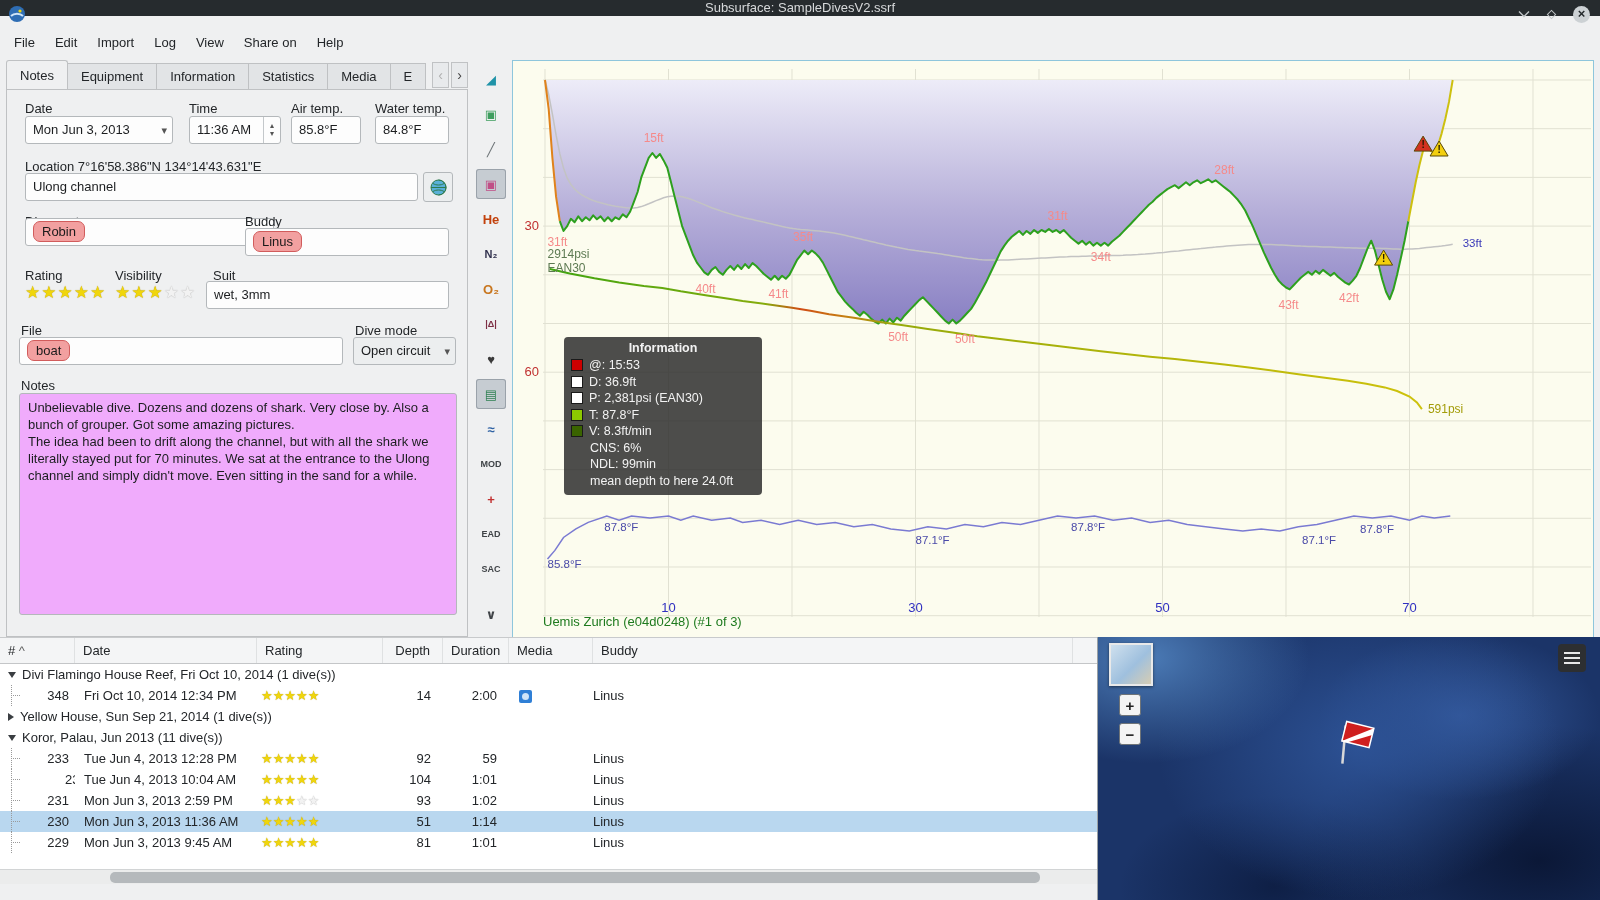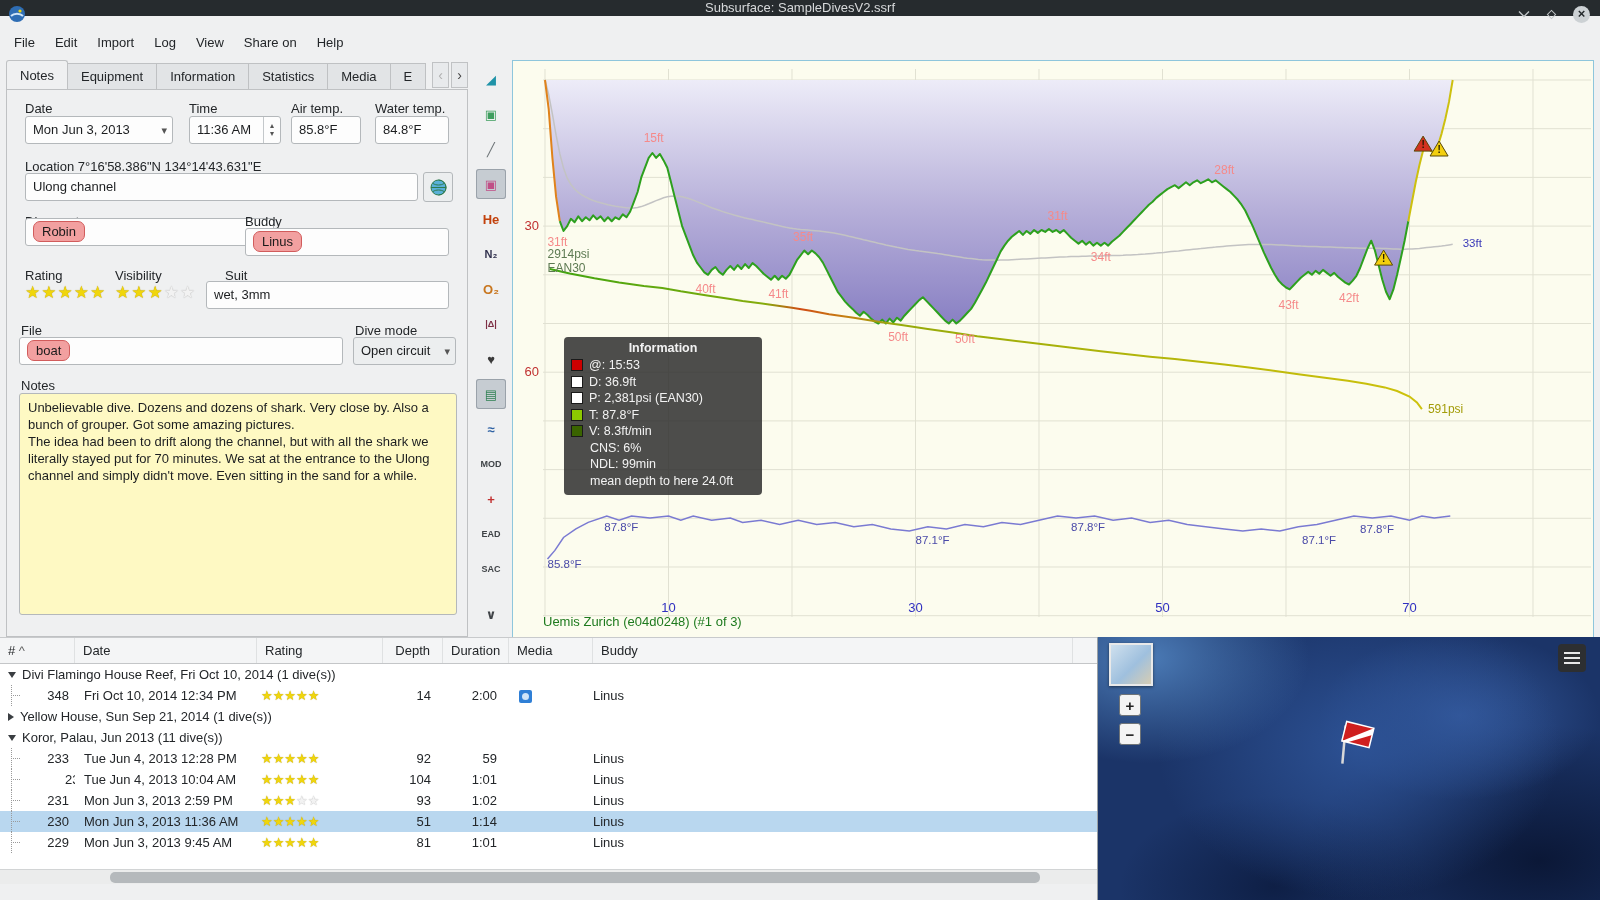--- a/index.html
+++ b/index.html
@@ -31,21 +31,21 @@
   .tab-pane{position:absolute;left:0;top:29px;right:0;bottom:0;border:1px solid #bfc1c3;background:#eff0f1;}
   .label{position:absolute;font-size:13px;color:#232629;white-space:nowrap;}
   .field{position:absolute;background:#fdfdfd;border:1px solid #b4b8bb;border-radius:3px;height:28px;line-height:26px;padding:0 7px;color:#1c1e20;white-space:nowrap;overflow:hidden;}
   .combo .arrow{position:absolute;right:5px;top:0;line-height:26px;color:#555;font-size:11px;}
   .spin .spinner{position:absolute;right:0;top:0;width:17px;height:26px;border-left:1px solid #c4c8cb;display:flex;flex-direction:column;align-items:center;justify-content:center;font-size:8px;color:#555;line-height:8px;}
   .chip{display:inline-block;background:#f2a0a0;border:1px solid #d15c5c;border-radius:7px;padding:0 8px;height:21px;line-height:19px;margin-top:2px;color:#1a1a1a;}
   .starrow{position:absolute;letter-spacing:1px;}
   .star{font-size:17px;color:#f2f2f2;text-shadow:0 0 1px #9a9a9a;}
   .star.on{color:#f0d60c;text-shadow:0 0 1px #a08000;}
   .globe-btn{position:absolute;background:#eceeef;border:1px solid #b4b8bb;border-radius:3px;width:30px;height:30px;display:flex;align-items:center;justify-content:center;}
-  .notes-area{position:absolute;background:#fef9c3;border:1px solid #b4b8bb;border-radius:3px;padding:5px 8px;line-height:17px;white-space:pre-wrap;color:#1c1e20;overflow:hidden;}
+  .notes-area{position:absolute;background:#f0abfc;border:1px solid #b4b8bb;border-radius:3px;padding:5px 8px;line-height:17px;white-space:pre-wrap;color:#1c1e20;overflow:hidden;}
 
   
   .ptoolbar{position:absolute;left:472px;top:60px;width:38px;height:577px;display:flex;flex-direction:column;align-items:center;padding-top:4px;}
   .pt-btn{width:30px;height:30px;margin-bottom:5px;display:flex;align-items:center;justify-content:center;border-radius:3px;font-weight:bold;}
   .pt-btn.active{background:#c6ccd2;box-shadow:inset 0 0 0 1px #9aa2aa;}
   .pt-btn.last{margin-top:auto;margin-bottom:8px;}
 
   
   .profile{position:absolute;left:512px;top:60px;width:1082px;height:578px;background:#fcfcee;border:1px solid #8ec6dc;}
   .profile svg{position:absolute;left:0;top:0;}
@@ -168,21 +168,21 @@
           </svg>
       </span>
 
       <span class="label" style="left:18px;top:124px">Divemaster</span>
       <div class="field" style="left:18px;top:128px;width:249px"><span class="chip">Robin</span></div>
       <span class="label" style="left:238px;top:124px">Buddy</span>
       <div class="field" style="left:238px;top:138px;width:204px"><span class="chip">Linus</span></div>
 
       <span class="label" style="left:18px;top:178px">Rating</span>
       <span class="label" style="left:108px;top:178px">Visibility</span>
-      <span class="label" style="left:218px;top:178px">Suit</span>
+      <span class="label" style="left:206px;top:178px">Suit</span>
       <span class="starrow" id="rating-stars" style="left:18px;top:192px"><span class="star on">★</span><span class="star on">★</span><span class="star on">★</span><span class="star on">★</span><span class="star on">★</span></span>
       <span class="starrow" id="visibility-stars" style="left:108px;top:192px"><span class="star on">★</span><span class="star on">★</span><span class="star on">★</span><span class="star">★</span><span class="star">★</span></span>
       <div class="field" style="left:199px;top:191px;width:243px">wet, 3mm</div>
 
       <span class="label" style="left:14px;top:233px">File</span>
       <span class="label" style="left:348px;top:233px">Dive mode</span>
       <div class="field" style="left:12px;top:247px;width:324px"><span class="chip">boat</span></div>
       <div class="field combo" style="left:346px;top:247px;width:103px;background:#eceeef"><span>Open circuit</span><span class="arrow">▾</span></div>
 
       <span class="label" style="left:14px;top:288px">Notes</span>

